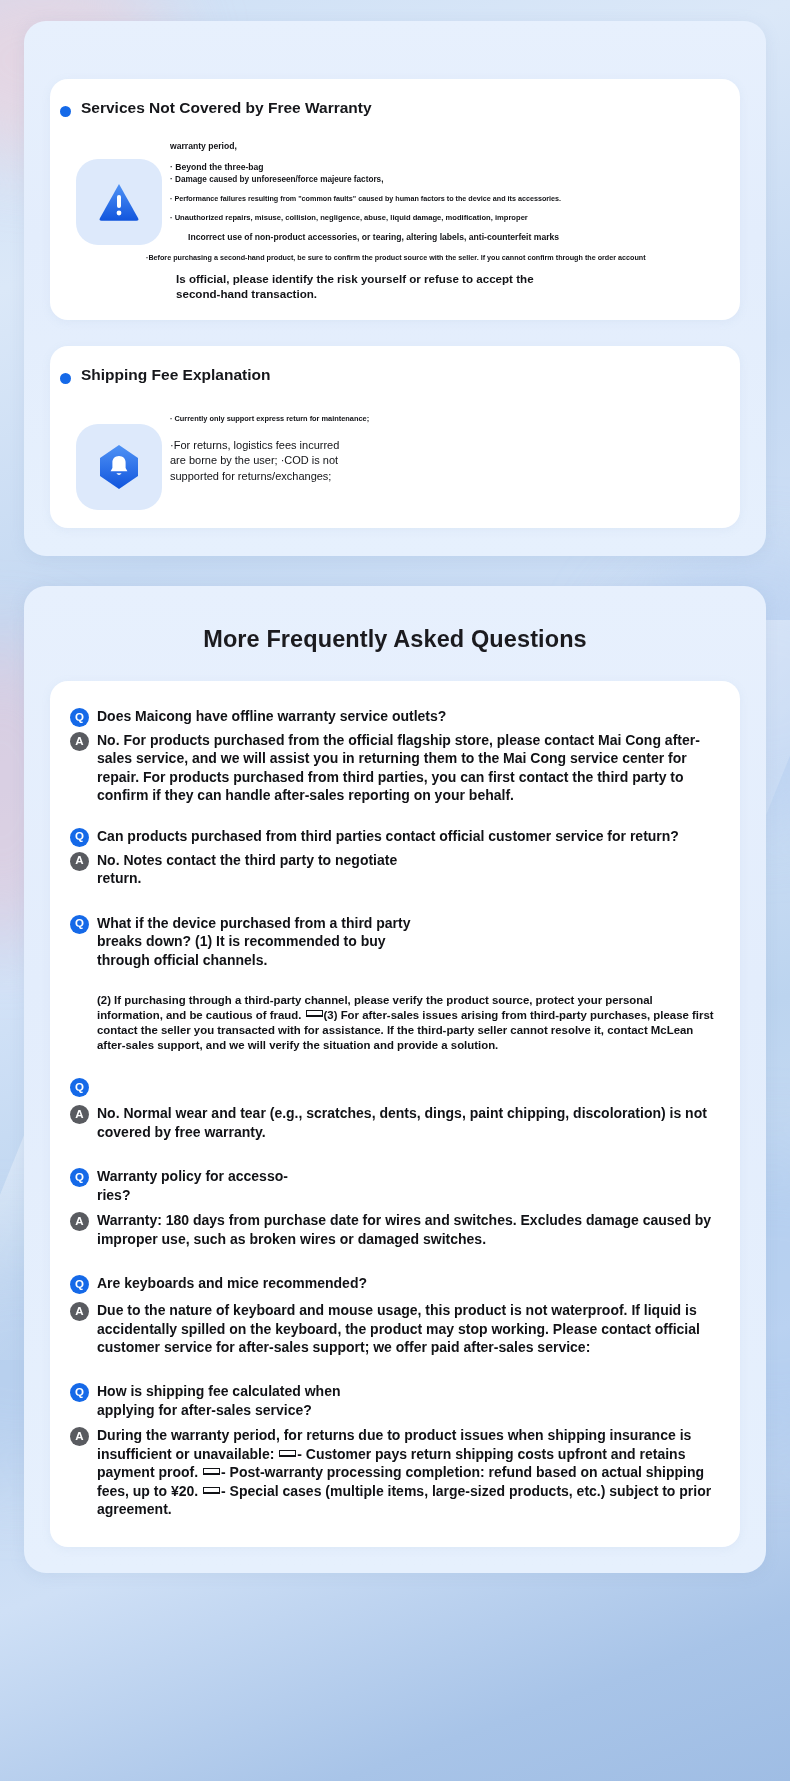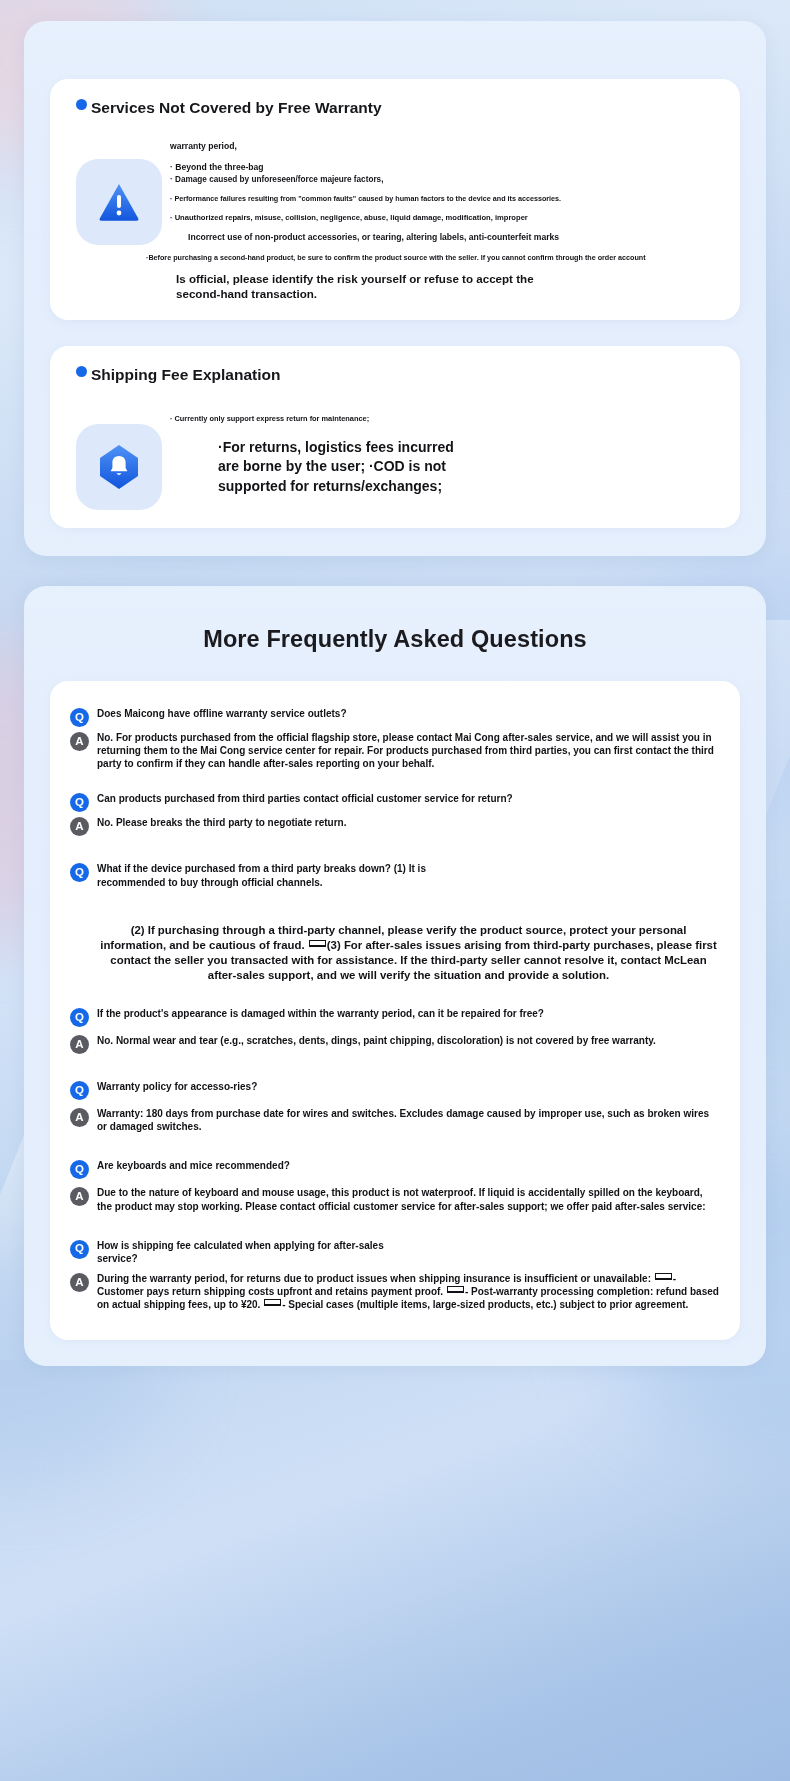--- a/index.html
+++ b/index.html
@@ -69,23 +69,23 @@
     background: #ffffff;
     border-radius: 18px;
     margin: 24px 12px 0;
     box-shadow: 0 2px 10px rgba(140, 165, 200, .10);
     position: relative;
   }
   .card-notes { padding: 20px 0 18px; }
 
   .section-head {
     display: flex;
-    align-items: flex-start;
-    gap: 4px;
-    padding: 0 26px;
+    align-items: flex-end;
+    gap: 10px;
+    padding: 0 10px;
     margin-bottom: 6px;
   }
   .bullet-dot {
     width: 11px; height: 11px;
     border-radius: 50%;
     background: #1569e8;
     flex: 0 0 auto;
   }
   .section-title {
     font-size: 15.5px;
@@ -132,21 +132,21 @@
     margin: 0 0 8px -24px;
     width: 736px;
   }
   .l-big {
     font-size: 11.6px; font-weight: 700;
     line-height: 1.35;
     padding-left: 6px;
   }
 
   .ship-first { font-size: 7.4px; font-weight: 700; margin-bottom: 14px; }
-  .ship-big   { font-size: 14px; font-weight: 700; line-height: 1.4; margin-left: 48px; }
+  .ship-big   { font-size: 11px; font-weight: 400; line-height: 1.4; }
 
   
   .card-faq { padding: 26px 20px 28px; margin: 28px 12px 0; }
 
   .qa-block { margin-bottom: 16px; }
   .qa-block:last-child { margin-bottom: 0; }
 
   .qa-row {
     display: flex;
     align-items: flex-start;
@@ -165,21 +165,21 @@
     align-items: center;
     justify-content: center;
     line-height: 1;
     margin-top: 1px;
   }
   .badge-q { background: #1569e8; }
   .badge-a { background: #595b60; }
 
   .qa-text {
     flex: 1 1 auto;
-    font-size: 10px;
+    font-size: 14px;
     font-weight: 700;
     line-height: 1.32;
     color: #111216;
     min-width: 0;
   }
   .qa-text.answer { font-weight: 700; }
 
   
   .qa-extra {
     font-size: 11.4px;
@@ -310,43 +310,42 @@
         </div>
       </div>
 
       <div class="qa-block" style="margin-top:22px;">
         <div class="qa-row">
           <span class="badge badge-q">Q</span>
           <span class="qa-text">Can products purchased from third parties contact official customer service for return?</span>
         </div>
         <div class="qa-row">
           <span class="badge badge-a">A</span>
-          <span class="qa-text answer" style="max-width:340px;">No. Please breaks the third party to negotiate return.</span>
+          <span class="qa-text answer" style="max-width:340px;">No. Notes contact the third party to negotiate return.</span>
         </div>
       </div>
 
       <div class="qa-block" style="margin-top:26px;">
         <div class="qa-row">
           <span class="badge badge-q">Q</span>
           <span class="qa-text" style="max-width:340px;">What if the device purchased from a third party breaks down? (1) It is recommended to buy through official channels.</span>
         </div>
         <div class="qa-row" style="margin-top:2px;">
           <span class="badge badge-a" style="visibility:hidden;">A</span>
           <span class="qa-text answer"></span>
         </div>
-        <div class="qa-extra" style="margin-top:12px;text-align:center;">
+        <div class="qa-extra" style="margin-top:2px;">
           <span>(2) If purchasing through a third-party channel, please verify the product source, protect your personal information, and be cautious of fraud.</span>
           <span class="glyph-box"></span><span>(3) For after-sales issues arising from third-party purchases, please first contact the seller you transacted with for assistance. If the third-party seller cannot resolve it, contact McLean after-sales support, and we will verify the situation and provide a solution.</span>
         </div>
       </div>
 
       <div class="qa-block" style="margin-top:24px;">
         <div class="qa-row">
           <span class="badge badge-q">Q</span>
-          <span class="qa-text" style="max-width:470px;">If the product's appearance is damaged within the warranty period, can it be repaired for free?</span>
         </div>
         <div class="qa-row" style="margin-top:7px;">
           <span class="badge badge-a">A</span>
           <span class="qa-text answer">No. Normal wear and tear (e.g., scratches, dents, dings, paint chipping, discoloration) is not covered by free warranty.</span>
         </div>
       </div>
 
       <div class="qa-block" style="margin-top:26px;">
         <div class="qa-row">
           <span class="badge badge-q">Q</span>

